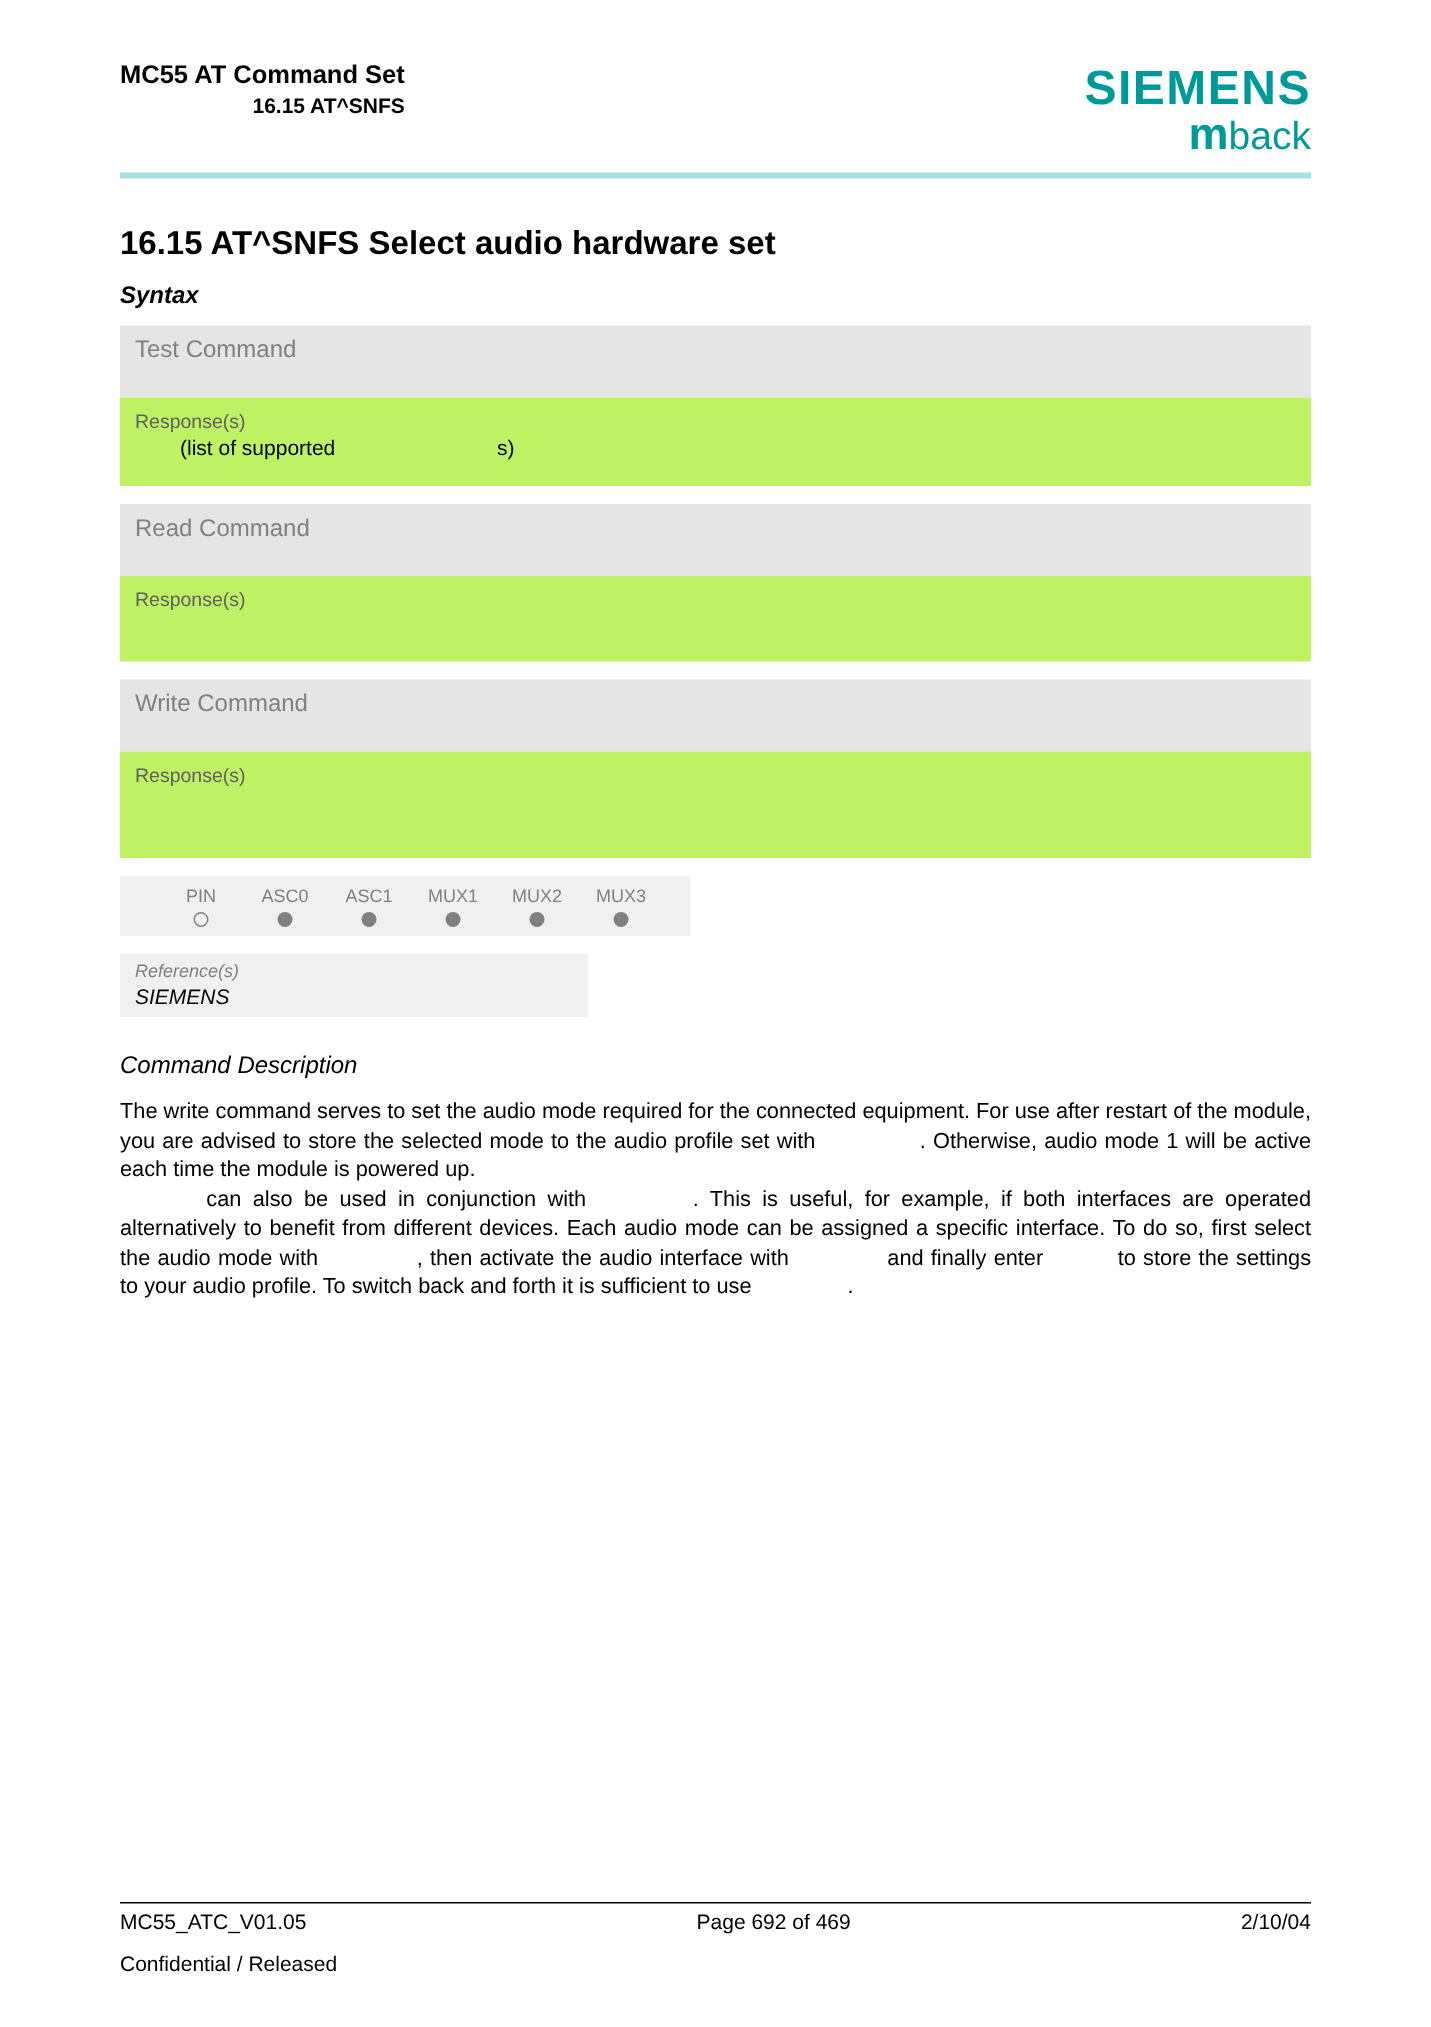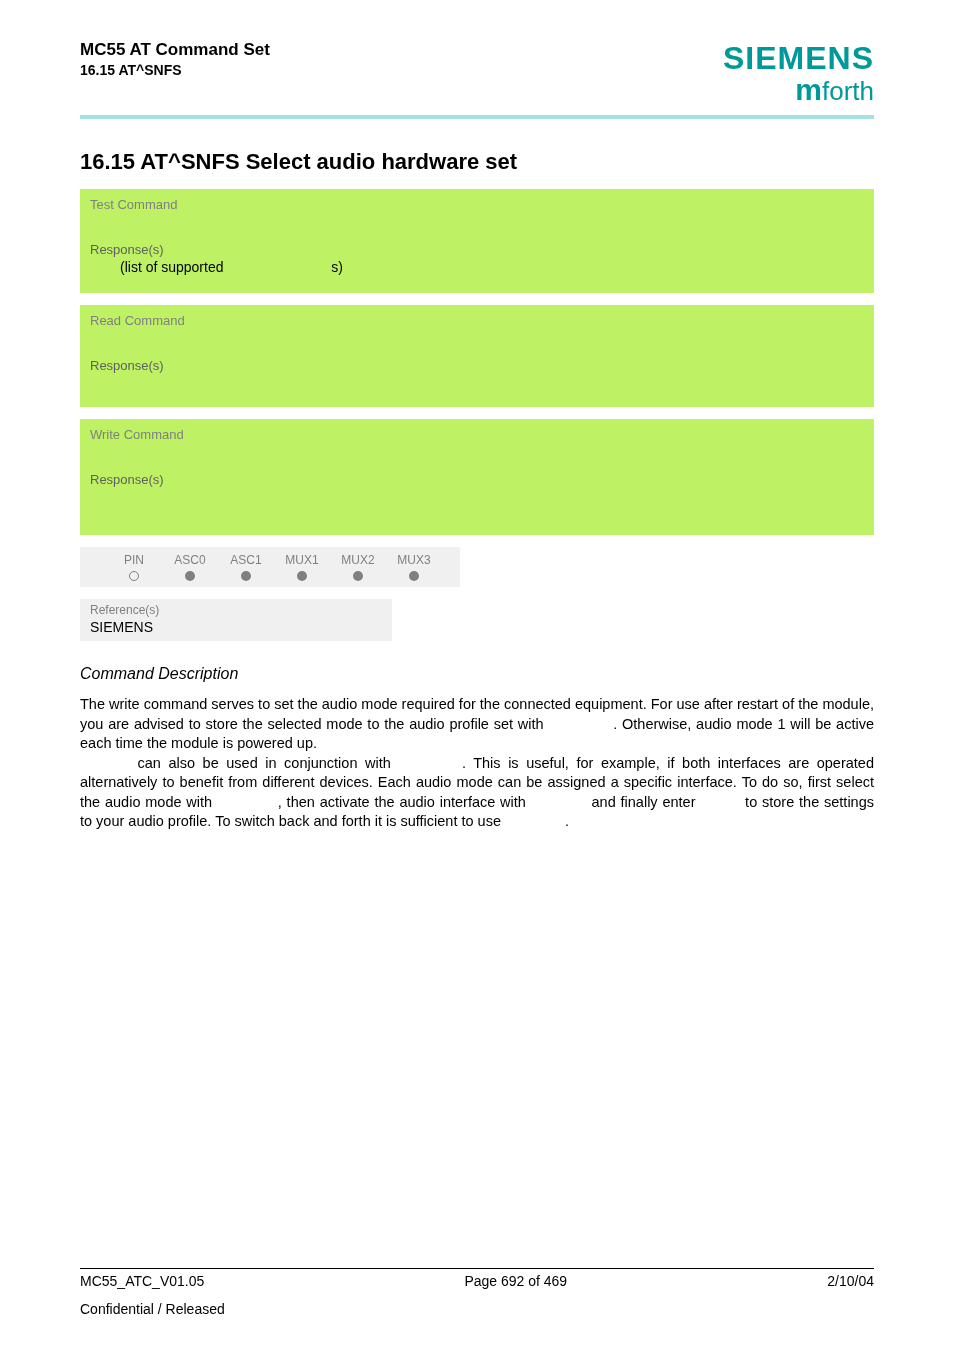--- a/index.html
+++ b/index.html
@@ -1,42 +1,42 @@
 <!DOCTYPE html>
 <html><head>
 <meta charset="utf-8">
 <style>
   * { box-sizing: border-box; margin: 0; padding: 0; }
   html, body { width: 954px; height: 1351px; background: #fff; font-family: Arial, Helvetica, sans-serif; color: #000; }
   .page { position: relative; width: 954px; height: 1351px; padding: 40px 80px 0 80px; }
   .header-row { display: flex; justify-content: space-between; align-items: flex-start; margin-bottom: 6px; }
-  .header-left { display: flex; flex-direction: column; }
+  .header-left { display: flex; flex-direction: column; text-align: right; }
   .doc-title { font-weight: bold; font-size: 17px; }
   .sub-title { font-weight: bold; font-size: 14px; margin-top: 2px; }
   .brand { text-align: right; }
   .brand-siemens { font-family: Arial, sans-serif; font-weight: 900; font-size: 32px; color: #009999; letter-spacing: 1px; }
   .brand-mobile { font-size: 26px; color: #009999; margin-top: -4px; }
   .brand-mobile .m { font-weight: 700; font-size: 30px; }
   .hr-top { height: 4px; background: #a6e1e1; margin: 8px 0 30px 0; }
 
   .section-heading { font-size: 22px; font-weight: bold; margin-bottom: 14px; }
   .syntax { font-style: italic; font-weight: bold; font-size: 16px; margin-bottom: 10px; }
 
   .block { margin-bottom: 12px; }
-  .block-header { background: #bef264; color: #808080; font-size: 13px; padding: 8px 10px 22px 10px; }
+  .block-header { background: #e5e5e5; color: #808080; font-size: 16px; padding: 8px 10px 22px 10px; }
   .block-body { background: #bef264; padding: 8px 10px 18px 10px; font-size: 13px; color: #606060; }
   .block-body .content-line { color: #000; font-size: 14px; margin-top: 2px; padding-left: 30px; }
 
   .indicator-bar { background: #f0f0f0; display: flex; padding: 6px 10px 6px 26px; align-items: flex-end; gap: 0; margin-bottom: 12px; width: 380px; }
   .ind-col { display:flex; flex-direction:column; align-items:center; width: 56px; }
   .ind-label { color: #808080; font-size: 12px; margin-bottom: 4px; }
   .dot-filled { width: 10px; height: 10px; border-radius: 50%; background: #808080; }
   .dot-open { width: 10px; height: 10px; border-radius: 50%; border: 1.5px solid #808080; }
 
-  .ref-block { background: #f0f0f0; width: 312px; padding: 4px 10px 6px 10px; margin-bottom: 24px; }
+  .ref-block { background: #f0f0f0; width: 312px; padding: 4px 10px 6px 10px; margin-bottom: 24px; font-style: italic; }
   .ref-label { color: #808080; font-size: 12px; }
   .ref-val { color: #000; font-size: 14px; margin-top: 2px; }
 
   .cmd-desc-head { font-style: italic; font-weight: normal; font-size: 16px; margin: 18px 0 12px 0; }
   .body-text { font-size: 14.5px; line-height: 1.35; text-align: justify; }
 
   .footer { position: absolute; left: 80px; right: 80px; bottom: 34px; }
   .footer-hr { height: 1px; background: #000; margin-bottom: 4px; }
   .footer-row { display: flex; justify-content: space-between; font-size: 14px; }
   .footer-left2 { font-size: 14px; margin-top: 12px; }
@@ -47,27 +47,28 @@
 <div class="page">
 
   <div class="header-row">
     <div class="header-left">
       <div class="doc-title">MC55 AT Command Set</div>
       <div class="sub-title">16.15 AT^SNFS</div>
     </div>
     <div class="brand">
       <div class="brand-siemens">SIEMENS</div>
       <div class="brand-mobile">
-        <span class="m">m</span><span>forth</span>
+        <span class="m">m</span><span>back</span>
       </div>
     </div>
   </div>
   <div class="hr-top"></div>
 
   <div class="section-heading">16.15    AT^SNFS   Select audio hardware set</div>
+  <div class="syntax">Syntax</div>
 
   <div class="block">
     <div class="block-header">Test Command</div>
     <div class="block-body">
       <div>Response(s)</div>
       <div class="content-line">
         <span>(list of supported </span>
         <span style="display:inline-block;width:100px;"></span>
         <span>s)</span>
       </div>

